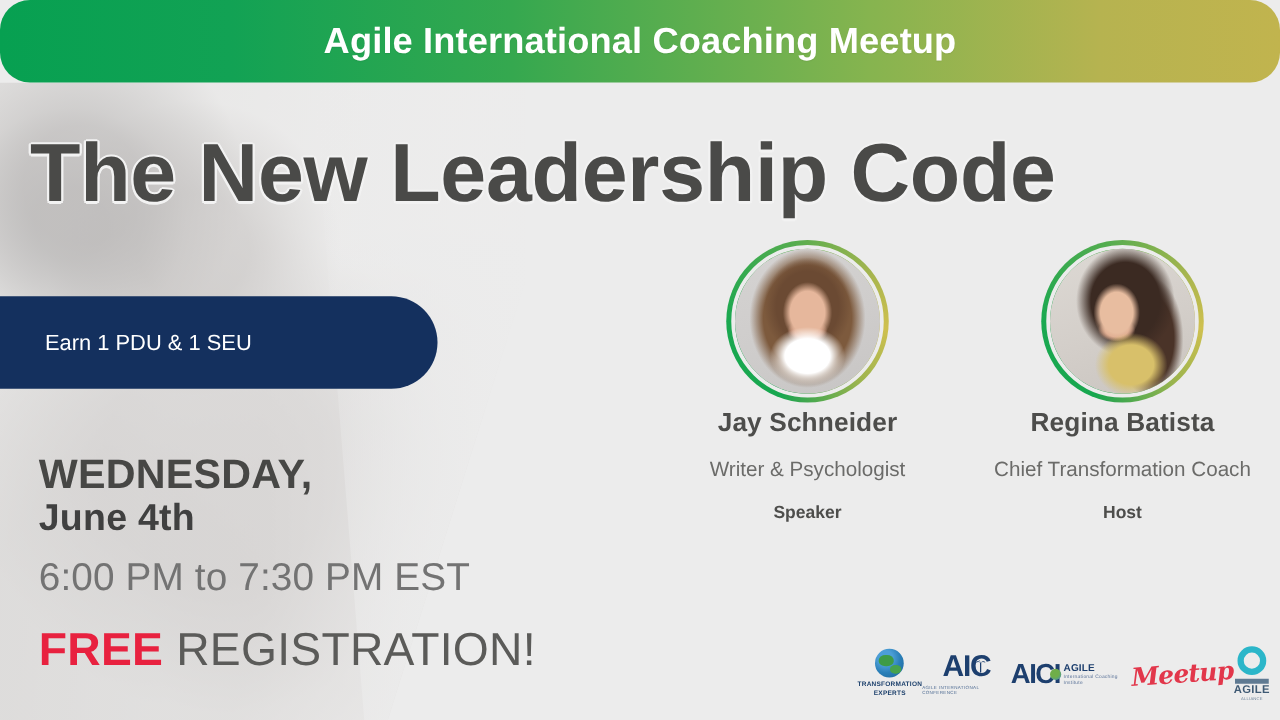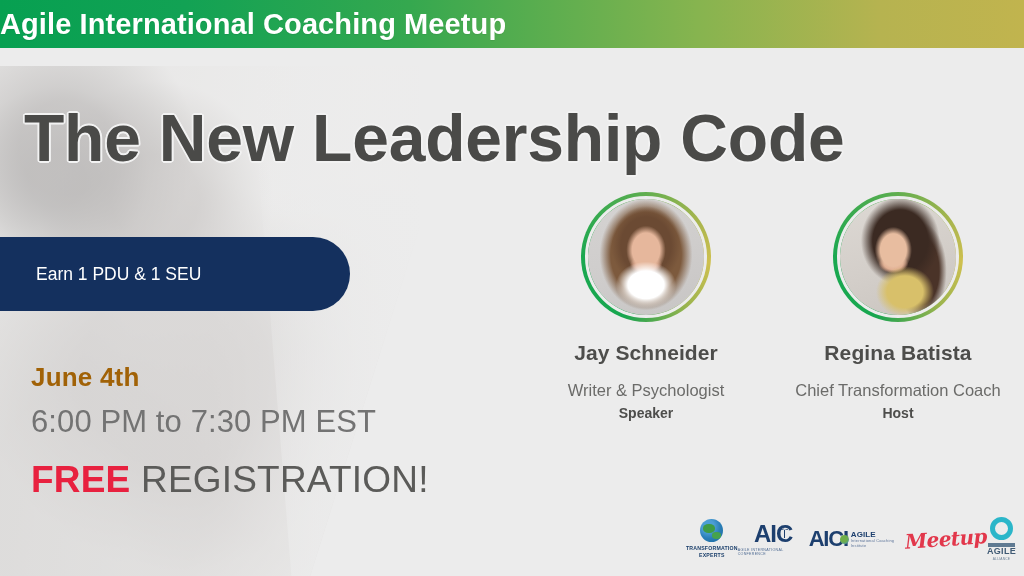--- a/index.html
+++ b/index.html
@@ -8,24 +8,25 @@
     font-family:"Liberation Sans", sans-serif;
     background:#eceded;
   }
   #poster{
     position:relative;width:1024px;height:576px;overflow:hidden;
     background:#ececec;
   }
 
   
   .header-bar{
-    position:absolute;left:0;top:0;width:1024px;height:48px;
+    position:absolute;left:0;top:0;width:1024px;height:66px;
     background:linear-gradient(90deg,#07a051 0%,#12a254 18%,#35a84f 40%,#86b44f 68%,#b6b350 86%,#c1b44e 100%);
-    display:flex;align-items:center;
+    display:flex;align-items:center;justify-content:center;
     z-index:6;
+    border-radius:24px;
   }
   .header-title{
     color:#ffffff;font-weight:bold;font-size:29px;letter-spacing:.1px;
     white-space:nowrap;
     text-shadow:0 1px 1px rgba(0,0,0,.07);
   }
 
   
   .photo-zone{
     position:absolute;left:0;top:66px;width:470px;height:510px;
@@ -79,21 +80,21 @@
     background:#14305e;
     border-radius:0 40px 40px 0;
     display:flex;flex-direction:column;justify-content:center;
     padding-left:76px;box-sizing:border-box;
   }
   .pdu-line{color:#ffffff;font-size:17.5px;font-weight:normal;line-height:1.42;white-space:nowrap;}
 
   
   .date-block{position:absolute;left:31px;top:362px;z-index:5;}
   .date-day{font-size:33px;font-weight:bold;color:#474745;letter-spacing:.2px;line-height:1.06;}
-  .date-date{font-size:26px;font-weight:bold;color:#a16207;letter-spacing:.2px;line-height:1.22;}
+  .date-date{font-size:30px;font-weight:bold;color:#404040;letter-spacing:.2px;line-height:1.22;}
   .date-time{
     font-size:31px;color:#737373;font-weight:normal;line-height:1.28;margin-top:8px;
     letter-spacing:.1px;
   }
   .reg-line{margin-top:18px;font-size:37px;line-height:1.12;letter-spacing:.2px;white-space:nowrap;}
   .reg-free{color:#e8213f;font-weight:bold;}
   .reg-rest{color:#5b5b59;font-weight:normal;}
 
   
   .speakers{
@@ -124,23 +125,23 @@
   .face-b{
     position:absolute;inset:0;
     background:
       radial-gradient(ellipse 25% 22% at 56% 80%, #d8c06a 0 62%, rgba(216,192,106,0) 100%),
       radial-gradient(ellipse 16% 20% at 46% 44%, #e8bda0 0 70%, rgba(232,189,160,0) 100%),
       radial-gradient(ellipse 13% 8% at 46% 56%, #d9a187 0 60%, rgba(0,0,0,0) 100%),
       radial-gradient(ellipse 34% 38% at 52% 36%, #3b2a22 0 70%, rgba(59,42,34,0) 100%),
       radial-gradient(ellipse 22% 42% at 70% 62%, #4a3328 0 70%, rgba(74,51,40,0) 100%),
       linear-gradient(160deg,#ddd9d4 0%,#d3cec9 55%,#c9c4bf 100%);
   }
-  .p-name{margin-top:19px;font-size:21px;font-weight:bold;color:#4d4d4b;letter-spacing:.1px;}
+  .p-name{margin-top:5px;font-size:21px;font-weight:bold;color:#4d4d4b;letter-spacing:.1px;}
   .p-role{margin-top:16px;font-size:16.5px;color:#6b6b69;font-weight:normal;}
-  .p-tag{margin-top:5px;font-size:14px;font-weight:bold;color:#4d4d4b;}
+  .p-tag{margin-top:15px;font-size:14px;font-weight:bold;color:#4d4d4b;}
 
   
   .logos{
     position:absolute;left:686px;top:508px;width:330px;height:62px;z-index:5;
     display:flex;align-items:center;justify-content:flex-start;
   }
   .logo{display:flex;flex-direction:column;align-items:center;justify-content:center;}
 
   .lg-globe{width:23px;height:23px;border-radius:50%;
     background:radial-gradient(circle at 36% 32%,#4c9ed6 0 28%,#2a7fb8 55%,#1d6699 100%);
@@ -186,20 +187,21 @@
     <div class="header-title">Agile International Coaching Meetup</div>
   </div>
 
   <div class="event-title">The New Leadership Code</div>
 
   <div class="pdu-badge">
     <div class="pdu-line">Earn 1 PDU &amp; 1 SEU</div>
   </div>
 
   <div class="date-block">
+    <div class="date-day">WEDNESDAY,</div>
     <div class="date-date">June 4th</div>
     <div class="date-time">6:00 PM to 7:30 PM EST</div>
     <div class="reg-line">
       <span class="reg-free">FREE</span><span class="reg-rest"> REGISTRATION!</span>
     </div>
   </div>
 
   <div class="speakers">
 
     <div class="person">

